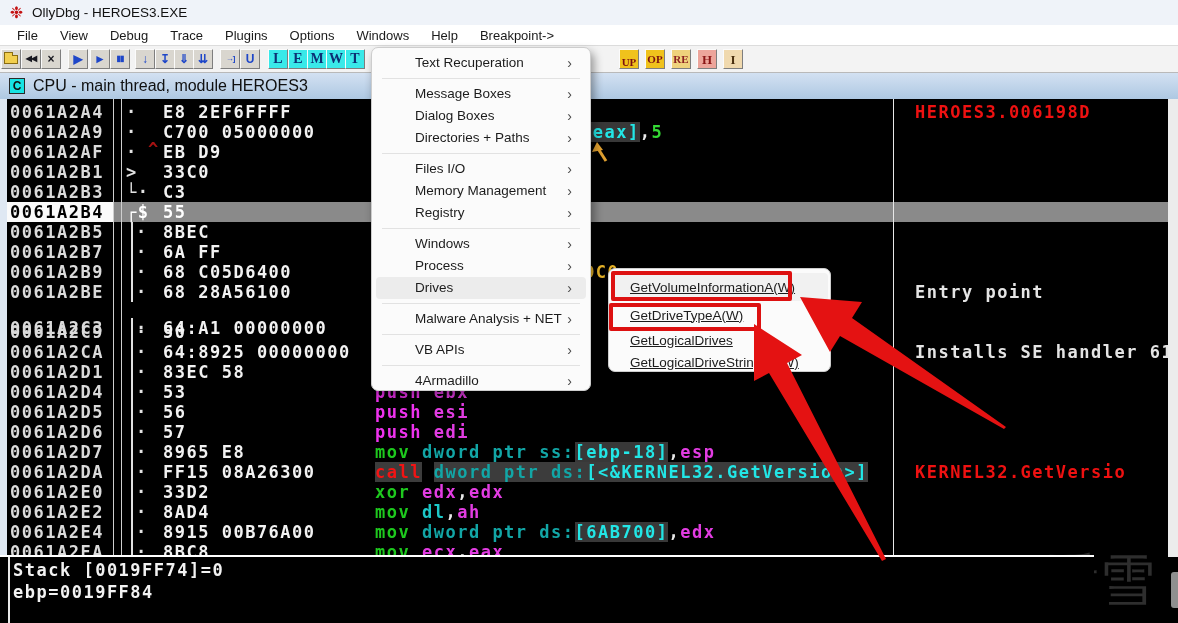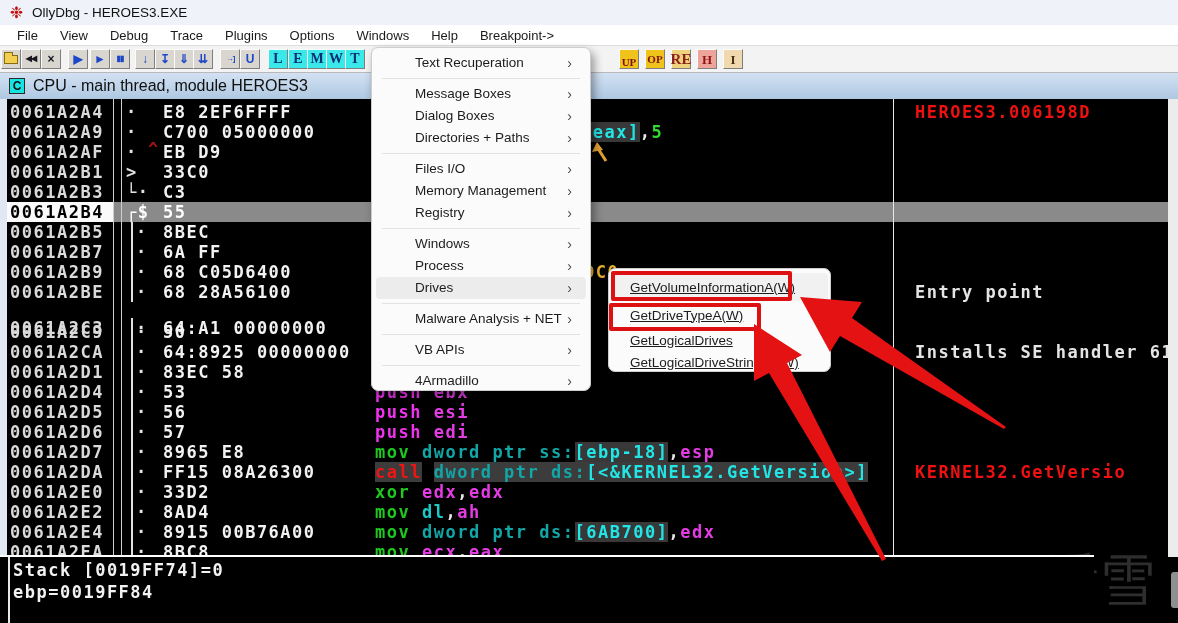--- a/index.html
+++ b/index.html
@@ -13,21 +13,21 @@
   #title-text { font-size:13.5px; color:#111; }
   #menubar { position:absolute; left:0; top:25px; width:1178px; height:21px; background:#fff; border-bottom:1px solid #dcdcdc; display:flex; align-items:center; padding-left:6px; }
   .menu-item { font-size:13px; color:#1a1a1a; padding:2px 11px; }
   #toolbar { position:absolute; left:0; top:46px; width:1178px; height:27px; background:#f3f3f3; border-bottom:1px solid #b9b9b9; }
   .tb-btn { position:absolute; top:3px; width:20px; height:20px; background:#d9d6cf; border:1px solid; border-color:#fbfbfb #7e7e7e #7e7e7e #fbfbfb; display:flex; align-items:center; justify-content:center; font-size:12px; line-height:1; }
   .tb-btn.blue { color:#1e46c8; font-weight:bold; }
   .tb-btn.dark { color:#17171f; font-weight:bold; }
   .tb-btn.small { font-size:8px; letter-spacing:-1px; }
   .tb-btn.cyan { background:#39e9e9; color:#0c2f74; font-family:"Liberation Serif",serif; font-weight:bold; font-size:14px; }
   .tb-btn.yellow { background:#f0c21c; color:#7c1010; font-family:"Liberation Serif",serif; font-weight:bold; font-size:11px; }
-  .tb-btn.tan { background:#efd27c; color:#8c2020; font-family:"Liberation Serif",serif; font-weight:bold; font-size:15px; }
+  .tb-btn.tan { background:#efd27c; color:#8c2020; font-family:"Liberation Serif",serif; font-weight:bold; font-size:11px; }
   .tb-btn.pink { background:#eda59b; color:#8c1616; font-family:"Liberation Serif",serif; font-weight:bold; font-size:13px; }
   .tb-btn.tanlight { background:#f0d9ae; color:#4a3010; font-family:"Liberation Serif",serif; font-weight:bold; font-size:13px; }
   .folder-glyph { position:relative; width:14px; height:9px; background:#f2cf4e; border:1px solid #8a6c10; }
   .folder-glyph::before { content:""; position:absolute; left:-1px; top:-4px; width:7px; height:3px; background:#f2cf4e; border:1px solid #8a6c10; border-bottom:none; }
 
   
   #cpu-bar { position:absolute; left:0; top:73px; width:1178px; height:26px; background:linear-gradient(#d3e1f2,#aec8e2); display:flex; align-items:center; }
   #cpu-icon { width:16px; height:16px; margin:0 8px 0 9px; background:#17e3e3; border:1px solid #2a2a2a; color:#101010; font-size:12px; font-weight:bold; text-align:center; line-height:15px; }
   #cpu-title { font-size:16px; color:#101010; }
 

